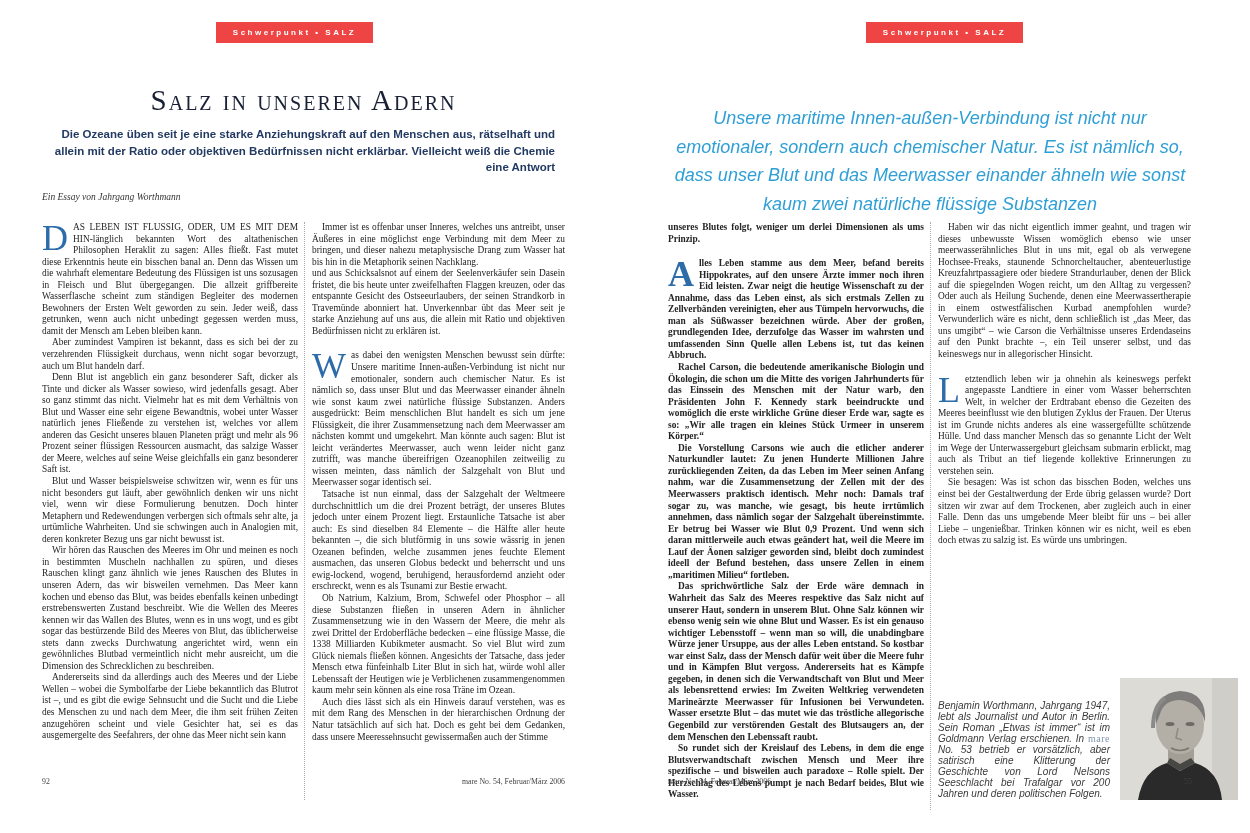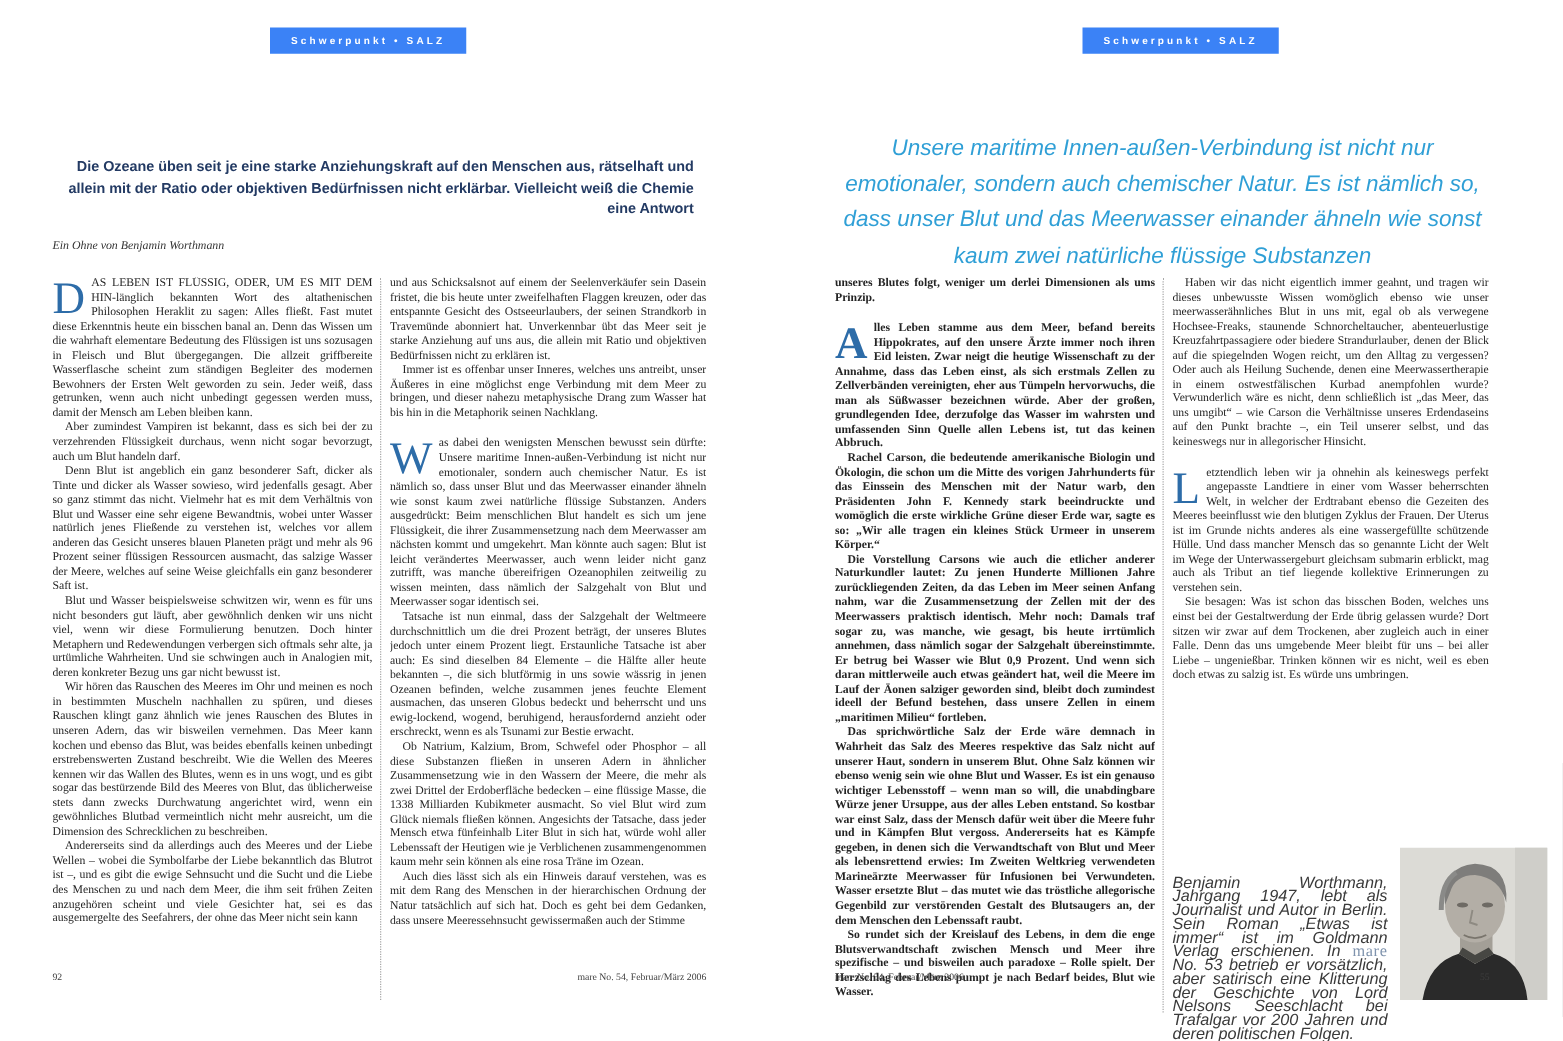--- a/index.html
+++ b/index.html
@@ -3,21 +3,21 @@
 <meta charset="utf-8">
 <style>
   html,body { margin:0; padding:0; background:#e8e8e8; }
   .spread {
     position:relative; width:1250px; height:833px; background:#ffffff;
     font-family:"Liberation Serif", serif; color:#242424; overflow:hidden;
   }
   
   .section-box {
     position:absolute; top:22px; width:157px; height:21px;
-    background:#3b82f6; color:#ffffff; display:flex; align-items:center; justify-content:center;
+    background:#ef4444; color:#ffffff; display:flex; align-items:center; justify-content:center;
     font-family:"Liberation Sans", sans-serif; font-weight:bold; font-size:8px; letter-spacing:2.5px;
   }
   .section-box.left { left:216px; }
   .section-box.right { left:866px; }
 
   
   .title {
     position:absolute; left:42px; top:84px; width:523px; text-align:center;
     font-variant:small-caps; font-size:29px; letter-spacing:2px; color:#1b2135;
   }
@@ -57,21 +57,21 @@
 
   
   .vrule { position:absolute; top:222px; width:0; border-left:1px dotted #a9a9a9; }
   .vrule.left-page  { left:304px; height:578px; }
   .vrule.right-page { left:930px; height:588px; }
 
   
   .bio-text {
     position:absolute; left:938px; top:700px; width:172px;
     font-family:"Liberation Sans", sans-serif; font-style:italic;
-    font-size:13px; line-height:11px; color:#3a3a3a; text-align:justify;
+    font-size:10px; line-height:11px; color:#3a3a3a; text-align:justify;
   }
   .mare-word { color:#7f93ad; font-family:"Liberation Serif", serif; font-style:normal; letter-spacing:0.5px; }
   .author-photo { position:absolute; left:1120px; top:678px; width:118px; height:122px; }
 
   
   .footer-item { position:absolute; top:777px; font-size:7.8px; color:#3f3f3f; }
   .pageno-left  { left:42px; }
   .issue-left   { right:685px; }
   .issue-right  { left:668px; }
   .pageno-right { left:1184px; }
@@ -81,39 +81,40 @@
 
 <div class="spread">
 
   <div class="section-box left">
     <span>Schwerpunkt • SALZ</span>
   </div>
   <div class="section-box right">
     <span>Schwerpunkt • SALZ</span>
   </div>
 
+  <h1 class="title" style="margin:0; font-weight:normal;">Salz in unseren Adern</h1>
   <div class="subtitle">Die Ozeane üben seit je eine starke Anziehungskraft auf den Menschen aus, rätselhaft und allein mit der Ratio oder objektiven Bedürfnissen nicht erklärbar. Vielleicht weiß die Chemie eine Antwort</div>
-  <div class="byline">Ein Ohne von Benjamin Worthmann</div>
+  <div class="byline">Ein Essay von Jahrgang Worthmann</div>
 
   <div class="pull-quote">Unsere maritime Innen-außen-Verbindung ist nicht nur emotionaler, sondern auch chemischer Natur. Es ist nämlich so, dass unser Blut und das Meerwasser einander ähneln wie sonst kaum zwei natürliche flüssige Substanzen</div>
 
   <div class="vrule left-page"></div>
   <div class="vrule right-page"></div>
 
   <div class="col c1">
       <p class="para"><span class="dropcap">D</span><span>AS LEBEN IST FLÜSSIG, ODER, UM ES MIT DEM HIN-länglich bekannten Wort des altathenischen Philosophen Heraklit zu sagen: Alles fließt. Fast mutet diese Erkenntnis heute ein bisschen banal an. Denn das Wissen um die wahrhaft elementare Bedeutung des Flüssigen ist uns sozusagen in Fleisch und Blut übergegangen. Die allzeit griffbereite Wasserflasche scheint zum ständigen Begleiter des modernen Bewohners der Ersten Welt geworden zu sein. Jeder weiß, dass getrunken, wenn auch nicht unbedingt gegessen werden muss, damit der Mensch am Leben bleiben kann.</span></p>
       <p class="para indent"><span>Aber zumindest Vampiren ist bekannt, dass es sich bei der zu verzehrenden Flüssigkeit durchaus, wenn nicht sogar bevorzugt, auch um Blut handeln darf.</span></p>
       <p class="para indent"><span>Denn Blut ist angeblich ein ganz besonderer Saft, dicker als Tinte und dicker als Wasser sowieso, wird jedenfalls gesagt. Aber so ganz stimmt das nicht. Vielmehr hat es mit dem Verhältnis von Blut und Wasser eine sehr eigene Bewandtnis, wobei unter Wasser natürlich jenes Fließende zu verstehen ist, welches vor allem anderen das Gesicht unseres blauen Planeten prägt und mehr als 96 Prozent seiner flüssigen Ressourcen ausmacht, das salzige Wasser der Meere, welches auf seine Weise gleichfalls ein ganz besonderer Saft ist.</span></p>
       <p class="para indent"><span>Blut und Wasser beispielsweise schwitzen wir, wenn es für uns nicht besonders gut läuft, aber gewöhnlich denken wir uns nicht viel, wenn wir diese Formulierung benutzen. Doch hinter Metaphern und Redewendungen verbergen sich oftmals sehr alte, ja urtümliche Wahrheiten. Und sie schwingen auch in Analogien mit, deren konkreter Bezug uns gar nicht bewusst ist.</span></p>
       <p class="para indent"><span>Wir hören das Rauschen des Meeres im Ohr und meinen es noch in bestimmten Muscheln nachhallen zu spüren, und dieses Rauschen klingt ganz ähnlich wie jenes Rauschen des Blutes in unseren Adern, das wir bisweilen vernehmen. Das Meer kann kochen und ebenso das Blut, was beides ebenfalls keinen unbedingt erstrebenswerten Zustand beschreibt. Wie die Wellen des Meeres kennen wir das Wallen des Blutes, wenn es in uns wogt, und es gibt sogar das bestürzende Bild des Meeres von Blut, das üblicherweise stets dann zwecks Durchwatung angerichtet wird, wenn ein gewöhnliches Blutbad vermeintlich nicht mehr ausreicht, um die Dimension des Schrecklichen zu beschreiben.</span></p>
       <p class="para indent"><span>Andererseits sind da allerdings auch des Meeres und der Liebe Wellen – wobei die Symbolfarbe der Liebe bekanntlich das Blutrot ist –, und es gibt die ewige Sehnsucht und die Sucht und die Liebe des Menschen zu und nach dem Meer, die ihm seit frühen Zeiten anzugehören scheint und viele Gesichter hat, sei es das ausgemergelte des Seefahrers, der ohne das Meer nicht sein kann</span></p>
     </div>
   <div class="col c2">
+      <p class="para indent"><span>Immer ist es offenbar unser Inneres, welches uns antreibt, unser Äußeres in eine möglichst enge Verbindung mit dem Meer zu bringen, und dieser nahezu metaphysische Drang zum Wasser hat bis hin in die Metaphorik seinen Nachklang.</span></p>
       <p class="para"><span>und aus Schicksalsnot auf einem der Seelenverkäufer sein Dasein fristet, die bis heute unter zweifelhaften Flaggen kreuzen, oder das entspannte Gesicht des Ostseeurlaubers, der seinen Strandkorb in Travemünde abonniert hat. Unverkennbar übt das Meer seit je starke Anziehung auf uns aus, die allein mit Ratio und objektiven Bedürfnissen nicht zu erklären ist.</span></p>
-      <p class="para indent"><span>Immer ist es offenbar unser Inneres, welches uns antreibt, unser Äußeres in eine möglichst enge Verbindung mit dem Meer zu bringen, und dieser nahezu metaphysische Drang zum Wasser hat bis hin in die Metaphorik seinen Nachklang.</span></p>
       <p class="para gap"><span class="dropcap">W</span><span>as dabei den wenigsten Menschen bewusst sein dürfte: Unsere maritime Innen-außen-Verbindung ist nicht nur emotionaler, sondern auch chemischer Natur. Es ist nämlich so, dass unser Blut und das Meerwasser einander ähneln wie sonst kaum zwei natürliche flüssige Substanzen. Anders ausgedrückt: Beim menschlichen Blut handelt es sich um jene Flüssigkeit, die ihrer Zusammensetzung nach dem Meerwasser am nächsten kommt und umgekehrt. Man könnte auch sagen: Blut ist leicht verändertes Meerwasser, auch wenn leider nicht ganz zutrifft, was manche übereifrigen Ozeanophilen zeitweilig zu wissen meinten, dass nämlich der Salzgehalt von Blut und Meerwasser sogar identisch sei.</span></p>
       <p class="para indent"><span>Tatsache ist nun einmal, dass der Salzgehalt der Weltmeere durchschnittlich um die drei Prozent beträgt, der unseres Blutes jedoch unter einem Prozent liegt. Erstaunliche Tatsache ist aber auch: Es sind dieselben 84 Elemente – die Hälfte aller heute bekannten –, die sich blutförmig in uns sowie wässrig in jenen Ozeanen befinden, welche zusammen jenes feuchte Element ausmachen, das unseren Globus bedeckt und beherrscht und uns ewig-lockend, wogend, beruhigend, herausfordernd anzieht oder erschreckt, wenn es als Tsunami zur Bestie erwacht.</span></p>
       <p class="para indent"><span>Ob Natrium, Kalzium, Brom, Schwefel oder Phosphor – all diese Substanzen fließen in unseren Adern in ähnlicher Zusammensetzung wie in den Wassern der Meere, die mehr als zwei Drittel der Erdoberfläche bedecken – eine flüssige Masse, die 1338 Milliarden Kubikmeter ausmacht. So viel Blut wird zum Glück niemals fließen können. Angesichts der Tatsache, dass jeder Mensch etwa fünfeinhalb Liter Blut in sich hat, würde wohl aller Lebenssaft der Heutigen wie je Verblichenen zusammengenommen kaum mehr sein können als eine rosa Träne im Ozean.</span></p>
       <p class="para indent"><span>Auch dies lässt sich als ein Hinweis darauf verstehen, was es mit dem Rang des Menschen in der hierarchischen Ordnung der Natur tatsächlich auf sich hat. Doch es geht bei dem Gedanken, dass unsere Meeressehnsucht gewissermaßen auch der Stimme</span></p>
     </div>
   <div class="col c3">
       <p class="para"><span>unseres Blutes folgt, weniger um derlei Dimensionen als ums Prinzip.</span></p>
       <p class="para gap"><span class="dropcap">A</span><span>lles Leben stamme aus dem Meer, befand bereits Hippokrates, auf den unsere Ärzte immer noch ihren Eid leisten. Zwar neigt die heutige Wissenschaft zu der Annahme, dass das Leben einst, als sich erstmals Zellen zu Zellverbänden vereinigten, eher aus Tümpeln hervorwuchs, die man als Süßwasser bezeichnen würde. Aber der großen, grundlegenden Idee, derzufolge das Wasser im wahrsten und umfassenden Sinn Quelle allen Lebens ist, tut das keinen Abbruch.</span></p>
       <p class="para indent"><span>Rachel Carson, die bedeutende amerikanische Biologin und Ökologin, die schon um die Mitte des vorigen Jahrhunderts für das Einssein des Menschen mit der Natur warb, den Präsidenten John F. Kennedy stark beeindruckte und womöglich die erste wirkliche Grüne dieser Erde war, sagte es so: „Wir alle tragen ein kleines Stück Urmeer in unserem Körper.“</span></p>
       <p class="para indent"><span>Die Vorstellung Carsons wie auch die etlicher anderer Naturkundler lautet: Zu jenen Hunderte Millionen Jahre zurückliegenden Zeiten, da das Leben im Meer seinen Anfang nahm, war die Zusammensetzung der Zellen mit der des Meerwassers praktisch identisch. Mehr noch: Damals traf sogar zu, was manche, wie gesagt, bis heute irrtümlich annehmen, dass nämlich sogar der Salzgehalt übereinstimmte. Er betrug bei Wasser wie Blut 0,9 Prozent. Und wenn sich daran mittlerweile auch etwas geändert hat, weil die Meere im Lauf der Äonen salziger geworden sind, bleibt doch zumindest ideell der Befund bestehen, dass unsere Zellen in einem „maritimen Milieu“ fortleben.</span></p>

